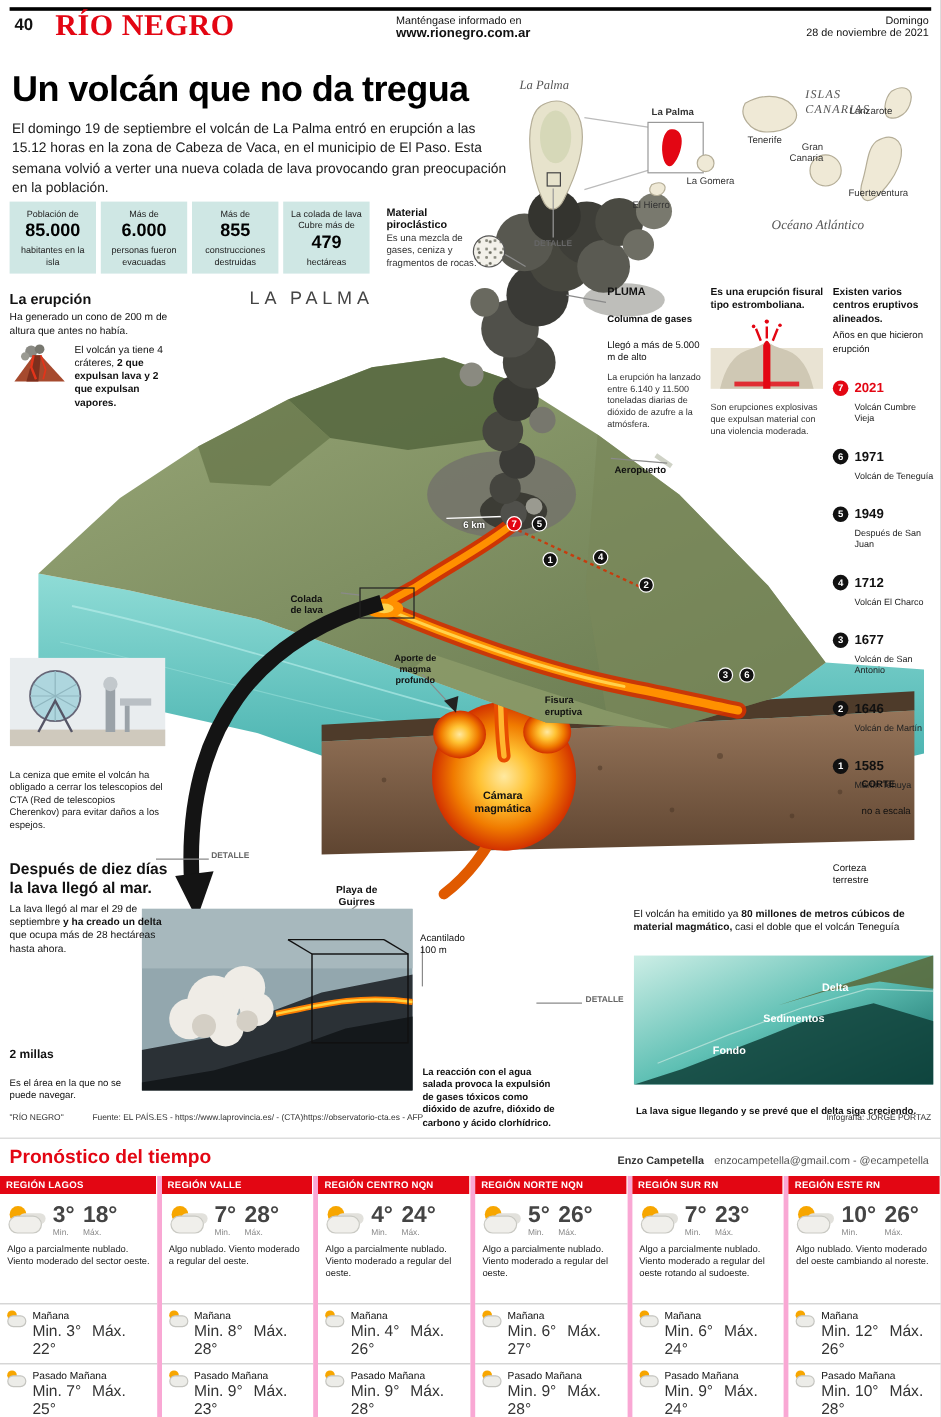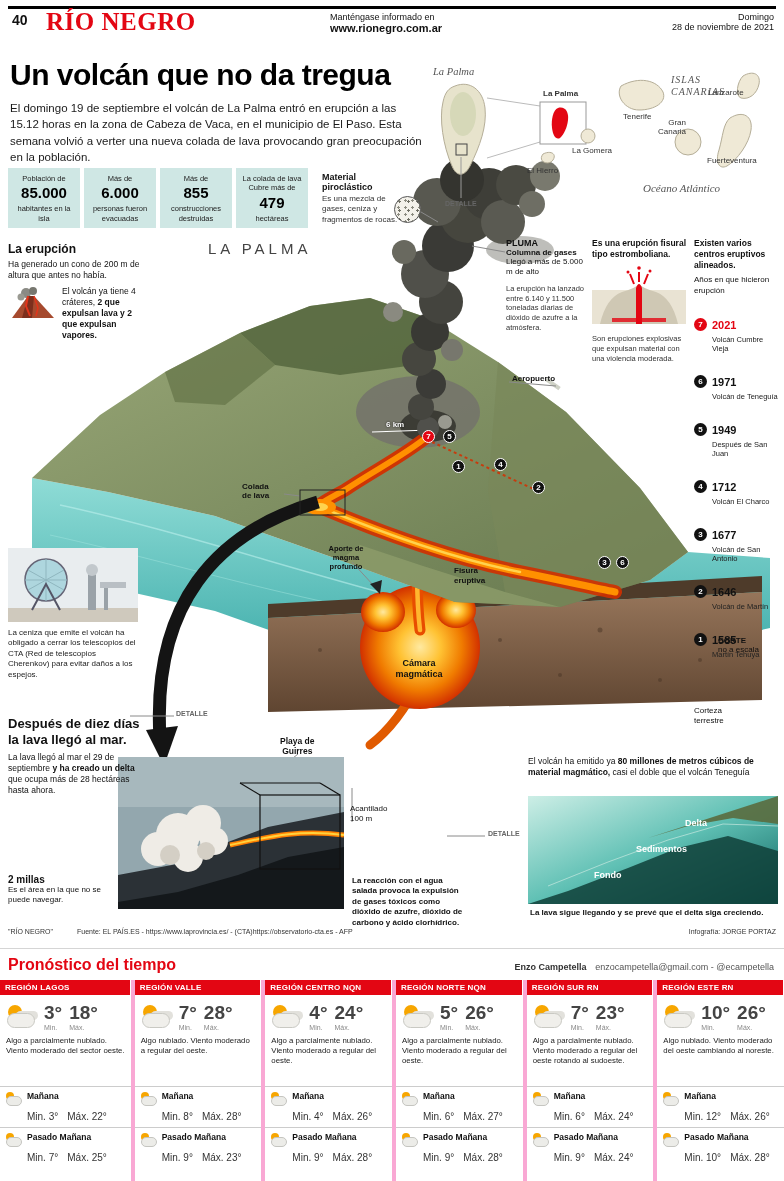--- a/index.html
+++ b/index.html
@@ -2,21 +2,21 @@
 <html><head>
 <meta charset="utf-8">
 <style>
   * { margin:0; padding:0; box-sizing:border-box; }
   html,body { background:#9a9a9a; }
   body { font-family:"Liberation Sans", sans-serif; }
   .page { position:relative; width:784px; height:1181px; background:#fff; margin:0 auto; overflow:hidden; color:#111; }
   .abs { position:absolute; }
   .pre { white-space:pre-line; }
   .b { font-weight:bold; }
-  .t7 { font-size:7px; } .t75 { font-size:7.5px; } .t8 { font-size:8px; } .t85 { font-size:8.5px; }
+  .t7 { font-size:7px; } .t75 { font-size:7.5px; } .t8 { font-size:8px;margin-top:13px; } .t85 { font-size:8.5px; }
   .t9 { font-size:9px; } .t10 { font-size:10px; } .t11 { font-size:11px; } .t12 { font-size:12px; }
   .lh { line-height:1.3; }
 
   .topline { position:absolute; left:8px; top:6px; width:768px; border-top:3px solid #000; }
   .pagenum { left:12px; top:12px; font-size:14px; font-weight:bold; }
   .masthead { left:46px; top:8px; font-family:"Liberation Serif", serif; font-weight:bold; font-size:25px; color:#e30613; letter-spacing:.5px; }
   .hinfo { left:330px; top:12px; }
   .hdate { right:10px; top:12px; text-align:right; }
   .title { left:10px; top:58px; font-size:30px; font-weight:800; letter-spacing:-.5px; color:#000; }
   .intro { left:10px; top:100px; width:412px; font-size:11.5px; line-height:1.42; color:#1a1a1a; }
@@ -55,22 +55,22 @@
   .wauthor { position:absolute; right:10px; top:962px; font-size:9px; color:#333; }
   .wgrid { position:absolute; left:0; top:980px; width:784px; display:grid; grid-template-columns:repeat(6,1fr); z-index:7; background:#fff; }
   .wcol { border-left:4px solid #f9a8d4; min-height:201px; }
   .wcol:first-child { border-left:none; }
   .whead { background:#e30613; color:#fff; font-size:8px; font-weight:bold; padding:3px 5px; letter-spacing:.2px; margin-right:1px; }
   .wmain { display:flex; align-items:flex-start; gap:7px; padding:8px 4px 3px 5px; }
   .wtemp .tv { font-size:19px; color:#444; font-weight:600; line-height:1; }
   .wtemp .tl { font-size:7px; color:#888; margin-top:2px; }
   .wdesc { font-size:7.8px; line-height:1.3; padding:2px 6px 4px; min-height:52px; color:#222; }
   .wrow { border-top:1px solid #ccc; padding:4px 5px 5px; display:flex; gap:5px; align-items:flex-start; }
-  .wrow .lbl { font-size:8.5px; font-weight:bold; }
-  .wrow .vals { font-size:10px; color:#333; margin-top:10px; }
+  .wrow .lbl { font-size:8.5px; font-weight:normal; }
+  .wrow .vals { font-size:13px; color:#333; margin-top:0; }
   .wrow .vals span + span { margin-left:9px; }
 
   .wicon1 { width:32px; height:26px; position:relative; flex:none; margin-top:1px; }
   .wicon1::before { content:""; position:absolute; left:3px; top:1px; width:14px; height:14px; border-radius:50%; background:#f7a600; }
   .wicon1::after { content:""; position:absolute; left:2px; top:9px; width:26px; height:13px; border-radius:8px;
                    background:#f0efeb; border:1px solid #c9c9c3; box-shadow:6px -5px 0 -3px #e2e1dc; }
   .wicon2 { width:17px; height:13px; position:relative; flex:none; margin-top:1px; }
   .wicon2::before { content:""; position:absolute; left:1px; top:0; width:8px; height:8px; border-radius:50%; background:#f7a600; }
   .wicon2::after { content:""; position:absolute; left:1px; top:4px; width:14px; height:8px; border-radius:5px; background:#ecece8; border:1px solid #c5c5c0; }
 </style>
@@ -417,21 +417,21 @@
           <circle cx="52" cy="98" r="10"></circle>
           <circle cx="88" cy="94" r="9"></circle>
         </g>
       <rect x="142" y="38" width="80" height="74" fill="none" stroke="#111" stroke-width="1.2"></rect>
       <line x1="142" y1="38" x2="122" y2="26" stroke="#111" stroke-width="1.2"></line>
       <line x1="222" y1="38" x2="202" y2="26" stroke="#111" stroke-width="1.2"></line>
       <line x1="122" y1="26" x2="202" y2="26" stroke="#111" stroke-width="1.2"></line>
     </svg>
   </div>
 
-  <div class="abs t8 pre" style="left:350px;top:804px;line-height:1.25;z-index:5">Acantilado
+  <div class="abs t8 pre" style="left:350px;top:764px;line-height:1.25;z-index:5">Acantilado
 100 m</div>
   <div class="abs t7 b" style="left:488px;top:830px;color:#666;z-index:5">DETALLE</div>
 
   <div class="abs" style="left:8px;top:874px;width:96px;z-index:5">
     <div class="t10 b">2 millas</div>
     <div class="t8 lh">Es el área en la que no se puede navegar.</div>
   </div>
 
   <div class="abs t8 b lh" style="left:352px;top:876px;width:112px;z-index:5">La reacción con el agua salada provoca la expulsión de gases tóxicos como dióxido de azufre, dióxido de carbono y ácido clorhídrico.</div>
 

